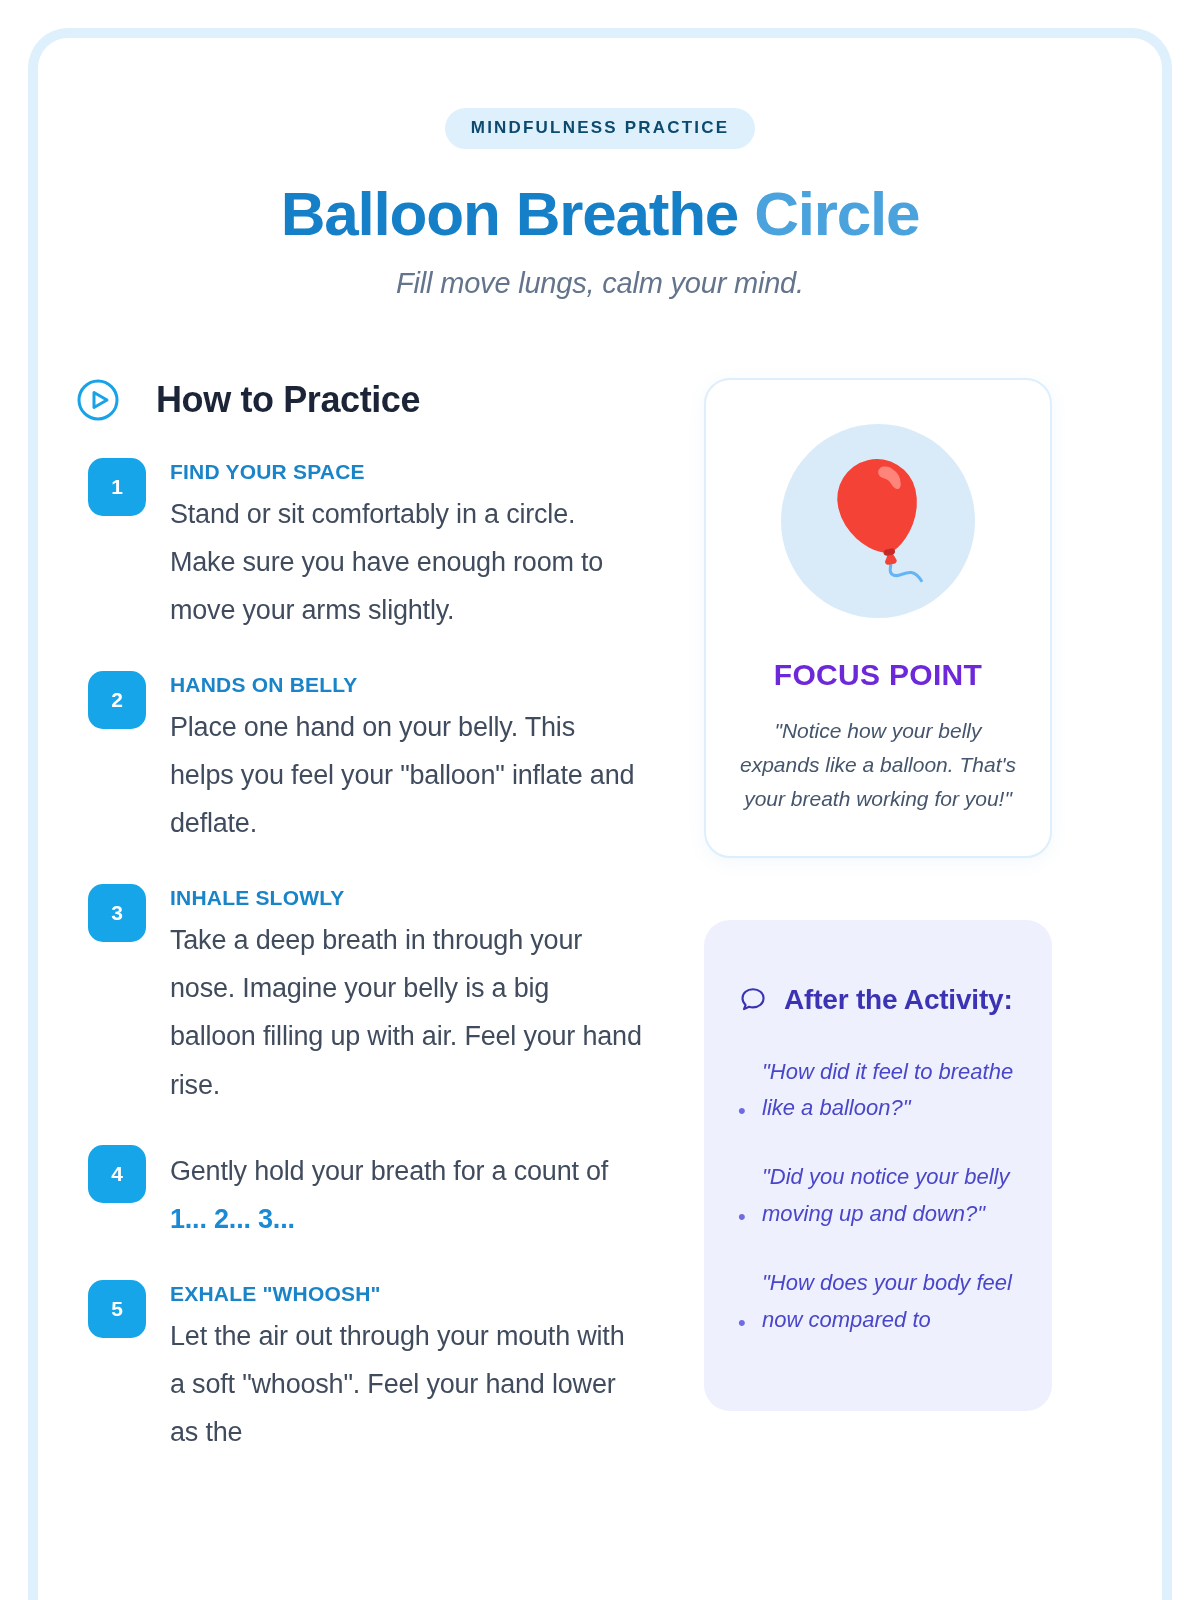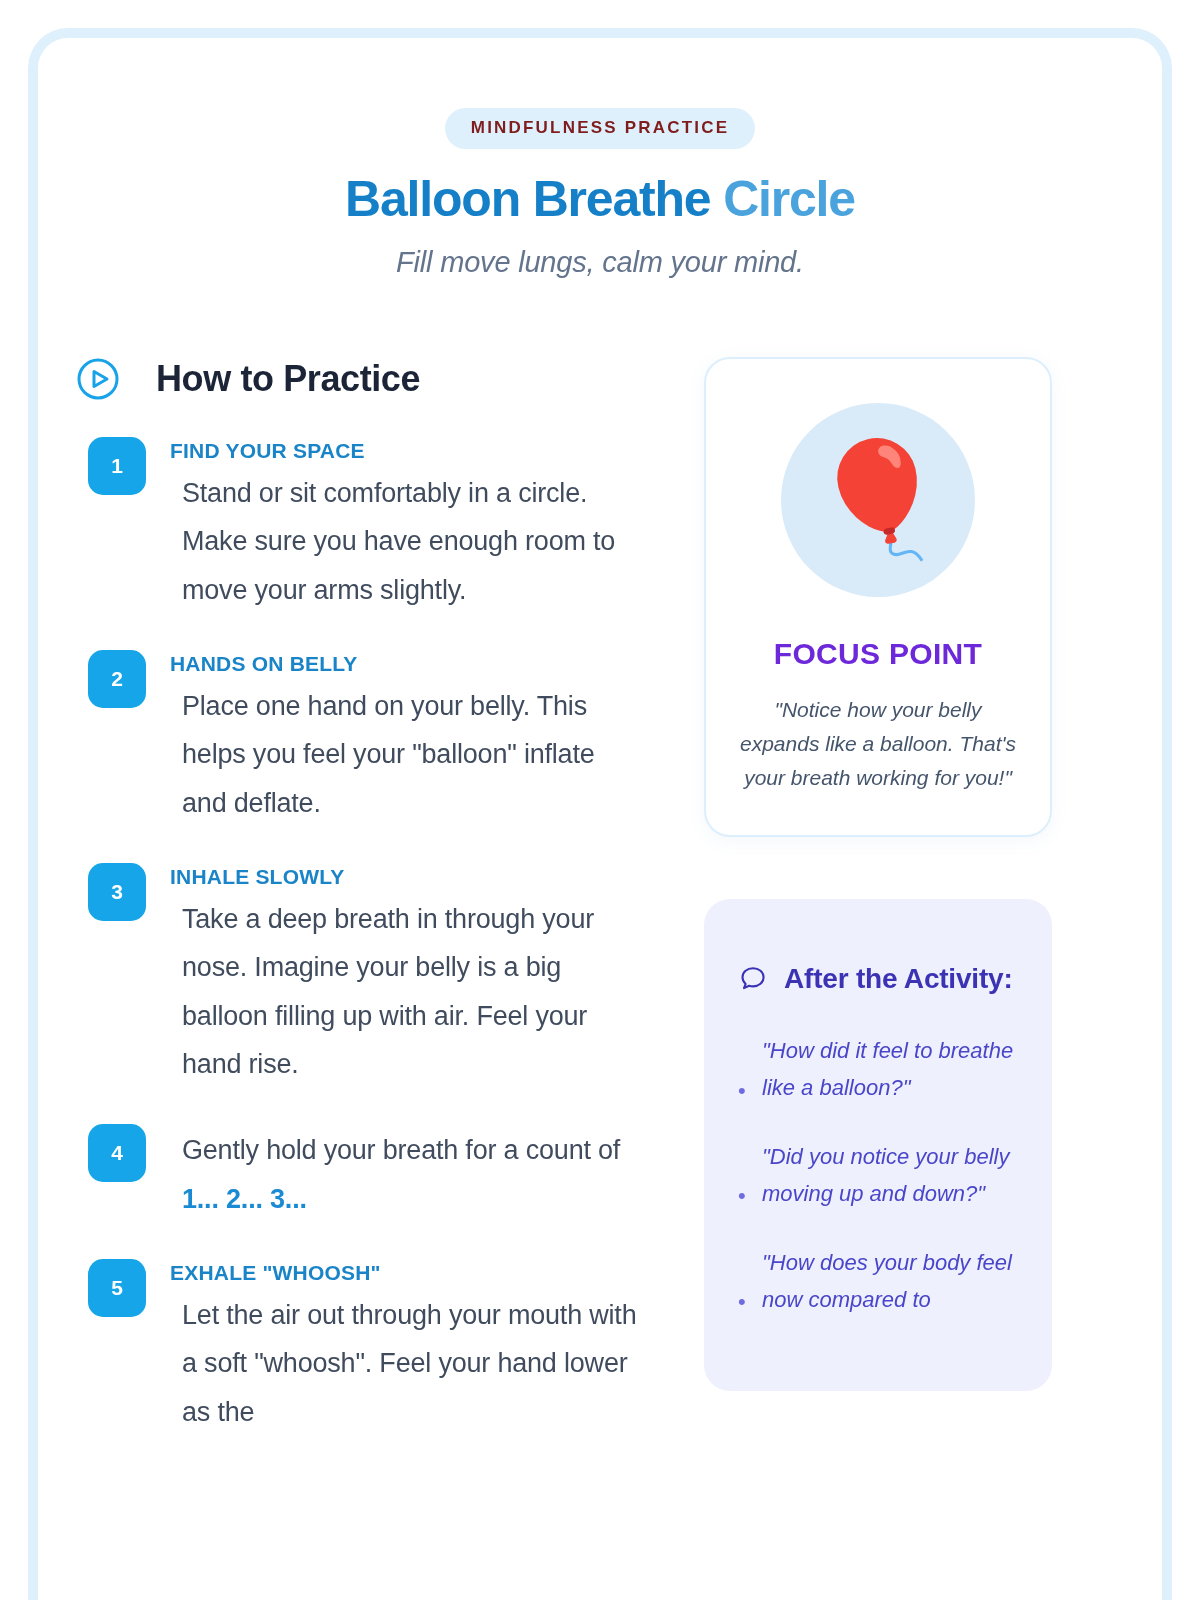--- a/index.html
+++ b/index.html
@@ -37,31 +37,31 @@
 
   
   .header {
     text-align: center;
     padding-top: 70px;
   }
 
   .eyebrow-pill {
     display: inline-block;
     background: #dff0fd;
-    color: #7f1d1d;
+    color: #0c4a6e;
     font-size: 17px;
     font-weight: bold;
     letter-spacing: 2.2px;
     padding: 10px 26px 11px 26px;
     border-radius: 999px;
   }
 
   .main-title {
-    margin-top: 24px;
-    font-size: 50px;
+    margin-top: 32px;
+    font-size: 62px;
     font-weight: bold;
     letter-spacing: -1.2px;
     line-height: 1.06;
   }
   .title-part-a { color: #1580c8; }
   .title-part-b { color: #4aa3dd; }
 
   .subtitle {
     margin-top: 20px;
     font-size: 29px;
@@ -128,21 +128,20 @@
     color: #1a84c8;
     letter-spacing: 0.2px;
     margin-bottom: 6px;
   }
 
   .step-text {
     font-size: 27px;
     line-height: 1.79;
     color: #404c5e;
     letter-spacing: -0.2px;
-    margin-left: 12px;
   }
 
   .count-accent { color: #1a8ad4; font-weight: bold; }
 
   
   .focus-card {
     background: #ffffff;
     border: 2px solid #ddeffc;
     border-radius: 26px;
     padding: 44px 26px 40px 26px;

